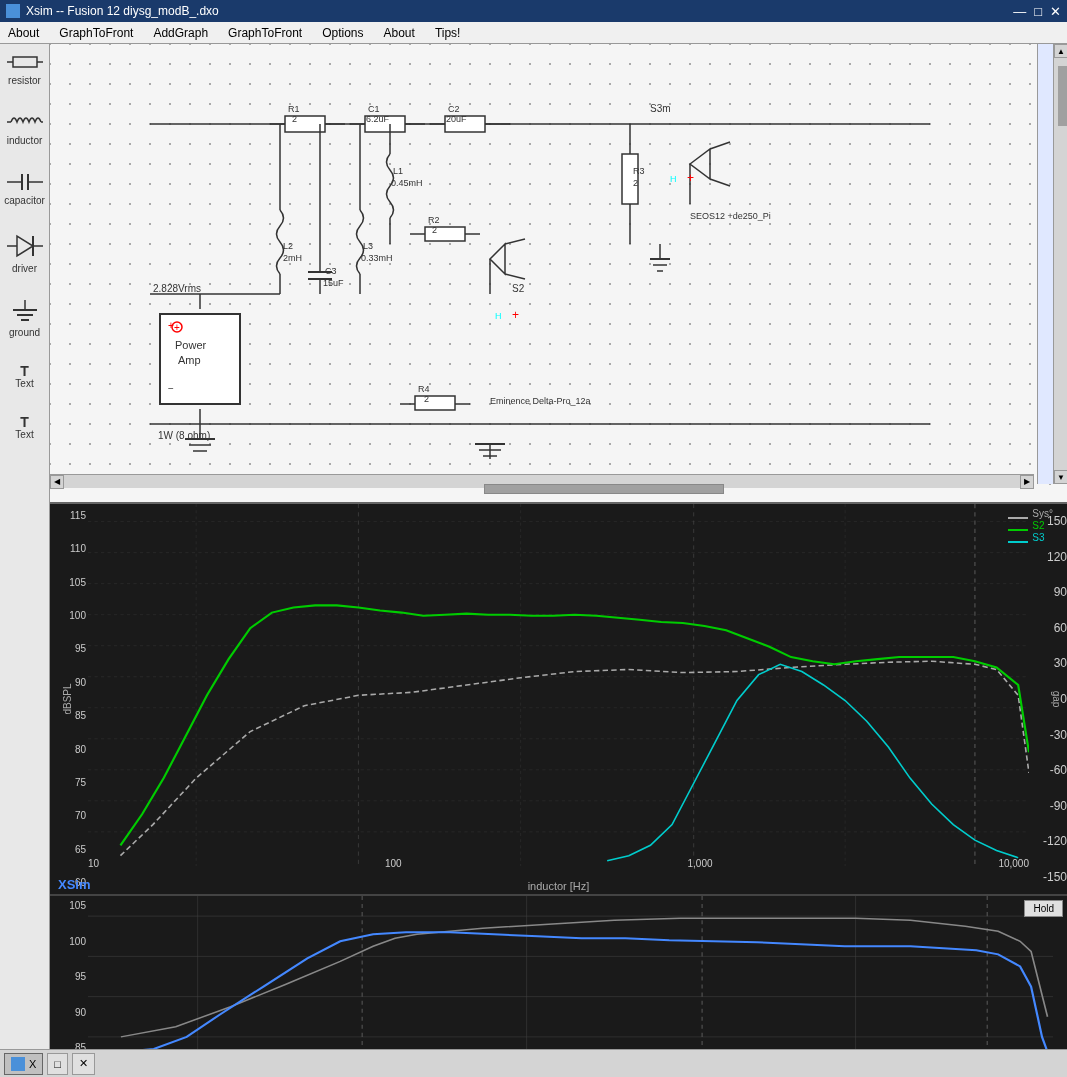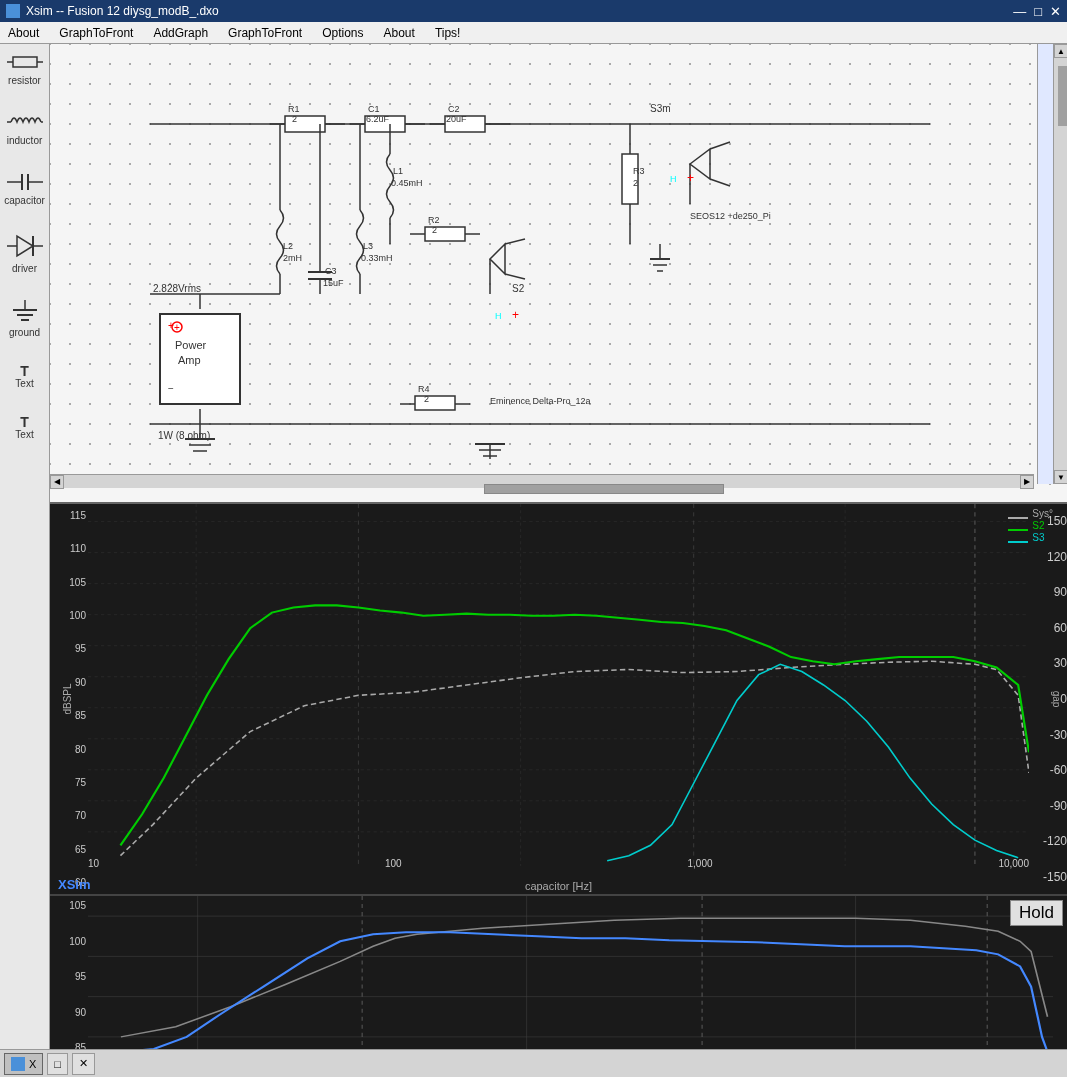--- a/index.html
+++ b/index.html
@@ -130,21 +130,21 @@
       color: #aaa; font-size: 10px; white-space: nowrap;
     }
     .y-axis-title-left {
       position: absolute; left: 2px; top: 50%; transform: translateY(-50%) rotate(-90deg);
       color: #aaa; font-size: 10px; white-space: nowrap;
     }
 
     
     #hold-btn {
       position: absolute; top: 4px; right: 4px; background: #e0e0e0;
-      border: 1px solid #888; padding: 2px 8px; font-size: 17px; cursor: pointer;
+      border: 1px solid #888; padding: 2px 8px; font-size: 10px; cursor: pointer;
       z-index: 10;
     }
 
     
     .dot-grid {
       position: absolute; top: 0; left: 0; right: 0; bottom: 0;
       background-image: radial-gradient(circle, #aaa 1px, transparent 1px);
       background-size: 20px 20px;
       background-position: 10px 10px;
     }
@@ -471,21 +471,21 @@
       </div>
 
       <div class="x-axis-labels">
         <span>10</span>
         <span>100</span>
         <span>1,000</span>
         <span>10,000</span>
       </div>
 
       <div class="x-axis-title">
-        <span>capacitor [Hz]</span>
+        <span>inductor [Hz]</span>
       </div>
 
       <div id="graph-legend">
         <div class="legend-item">
           <div class="legend-line" style="background:#aaa; border-top: 2px dashed #aaa;"></div>
           <span style="color:#aaa;">Sys°</span>
         </div>
         <div class="legend-item">
           <div class="legend-line" style="background:#00cc00;"></div>
           <span style="color:#00cc00;">S2</span>

